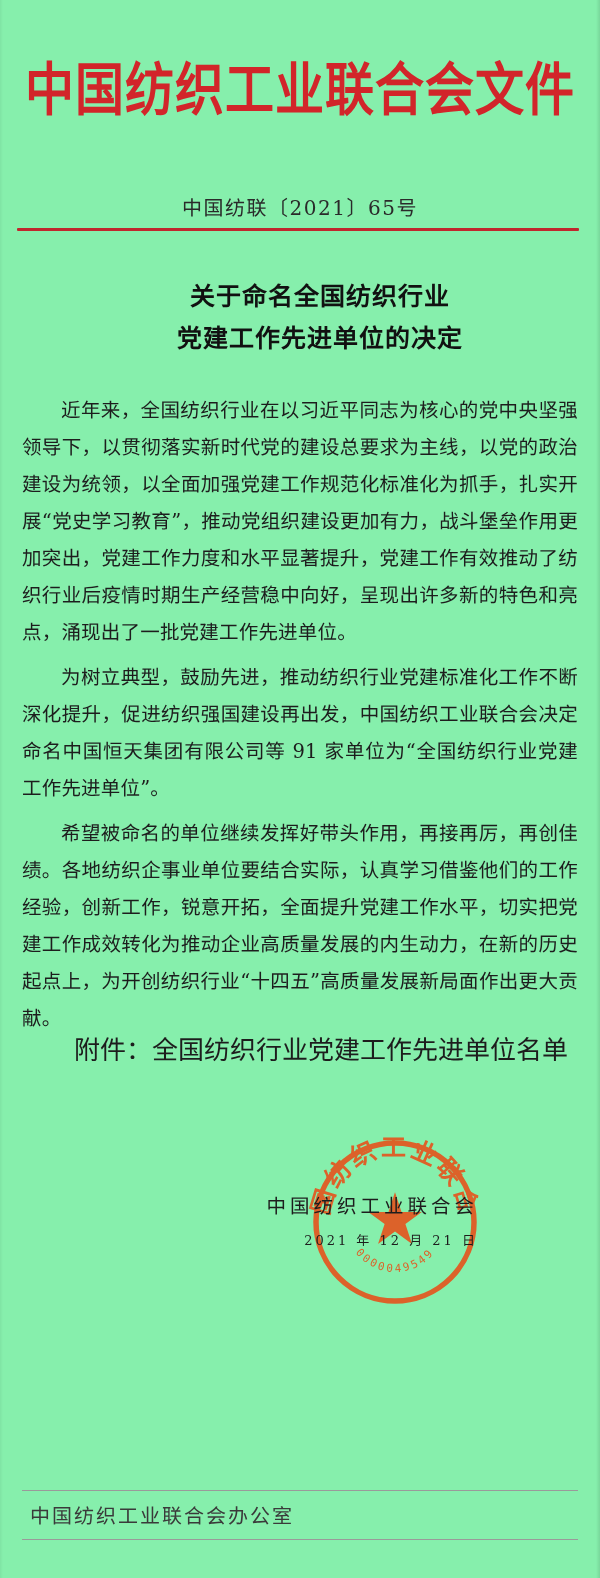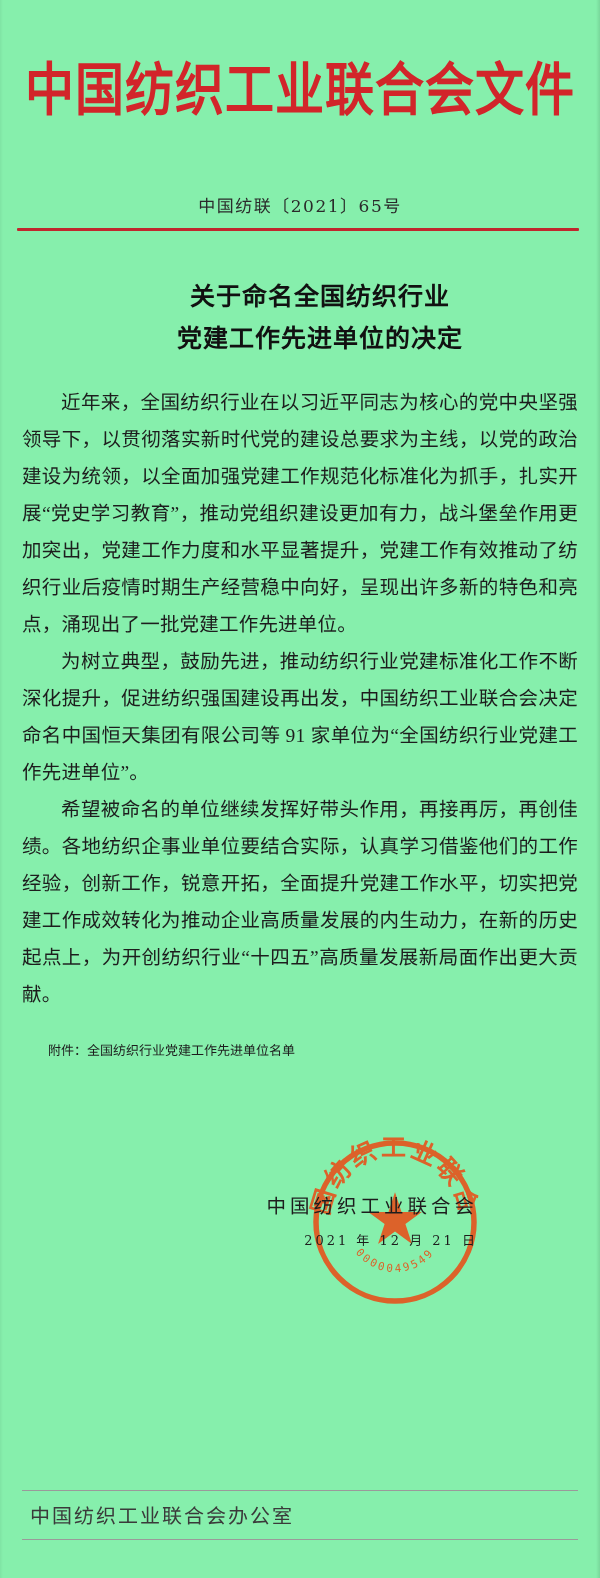--- a/index.html
+++ b/index.html
@@ -59,21 +59,21 @@
     transform: scaleY(1.18);
     transform-origin: center top;
   }
 
   .doc-number {
     position: absolute;
     top: 192px;
     left: 0;
     width: 600px;
     text-align: center;
-    font-size: 17px;
+    font-size: 20px;
     color: #2a2a2a;
     letter-spacing: 1.5px;
   }
 
   .red-rule {
     position: absolute;
     top: 228px;
     left: 17px;
     width: 562px;
     height: 3px;
@@ -103,31 +103,30 @@
     left: 22px;
     width: 556px;
     font-size: 19.5px;
     line-height: 37px;
     color: #1d1d1d;
     text-align: justify;
     text-justify: inter-ideograph;
     letter-spacing: 0.2px;
   }
   .body-copy p {
-    margin: 0 0 0 0;
+    margin: 8px 0 0 0;
     text-indent: 2em;
-    font-family: Liberation Serif, serif;
   }
 
   .attachment {
     position: absolute;
     top: 1032px;
     left: 22px;
     width: 556px;
-    font-size: 13px;
+    font-size: 26px;
     line-height: 37px;
     color: #1d1d1d;
     text-indent: 2em;
   }
 
   .seal {
     position: absolute;
     left: 305px;
     top: 1132px;
     width: 180px;

